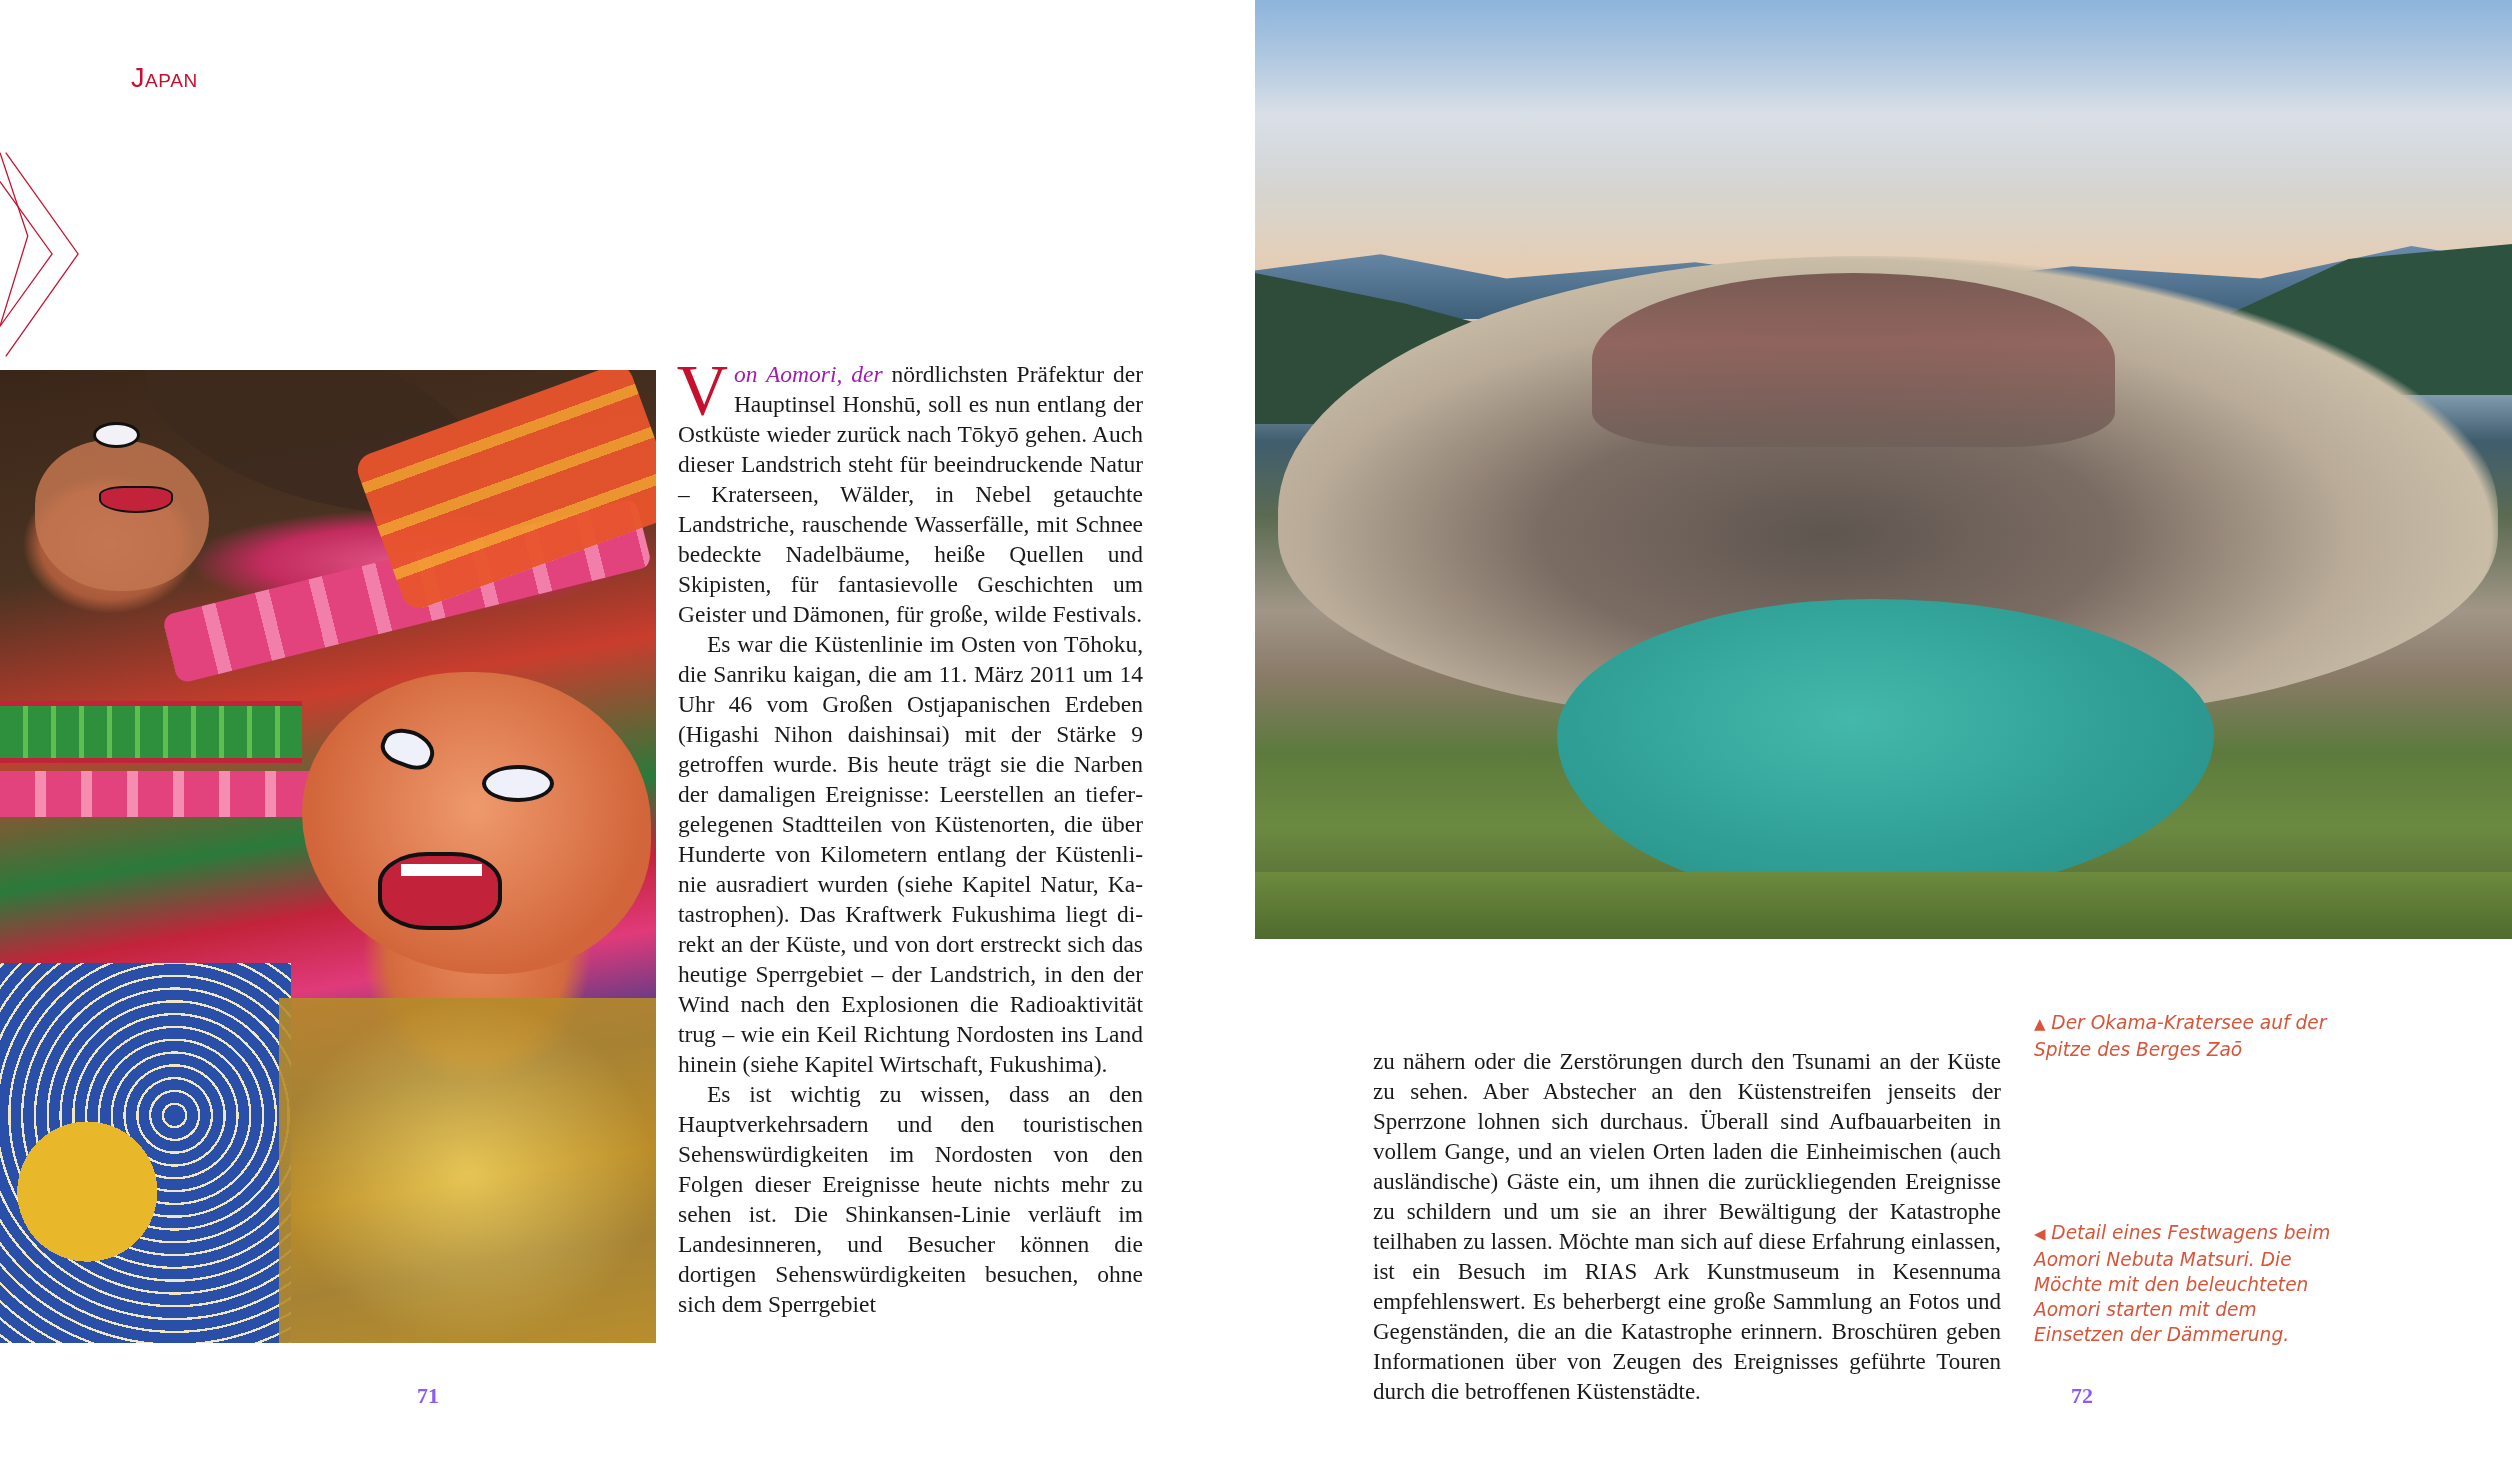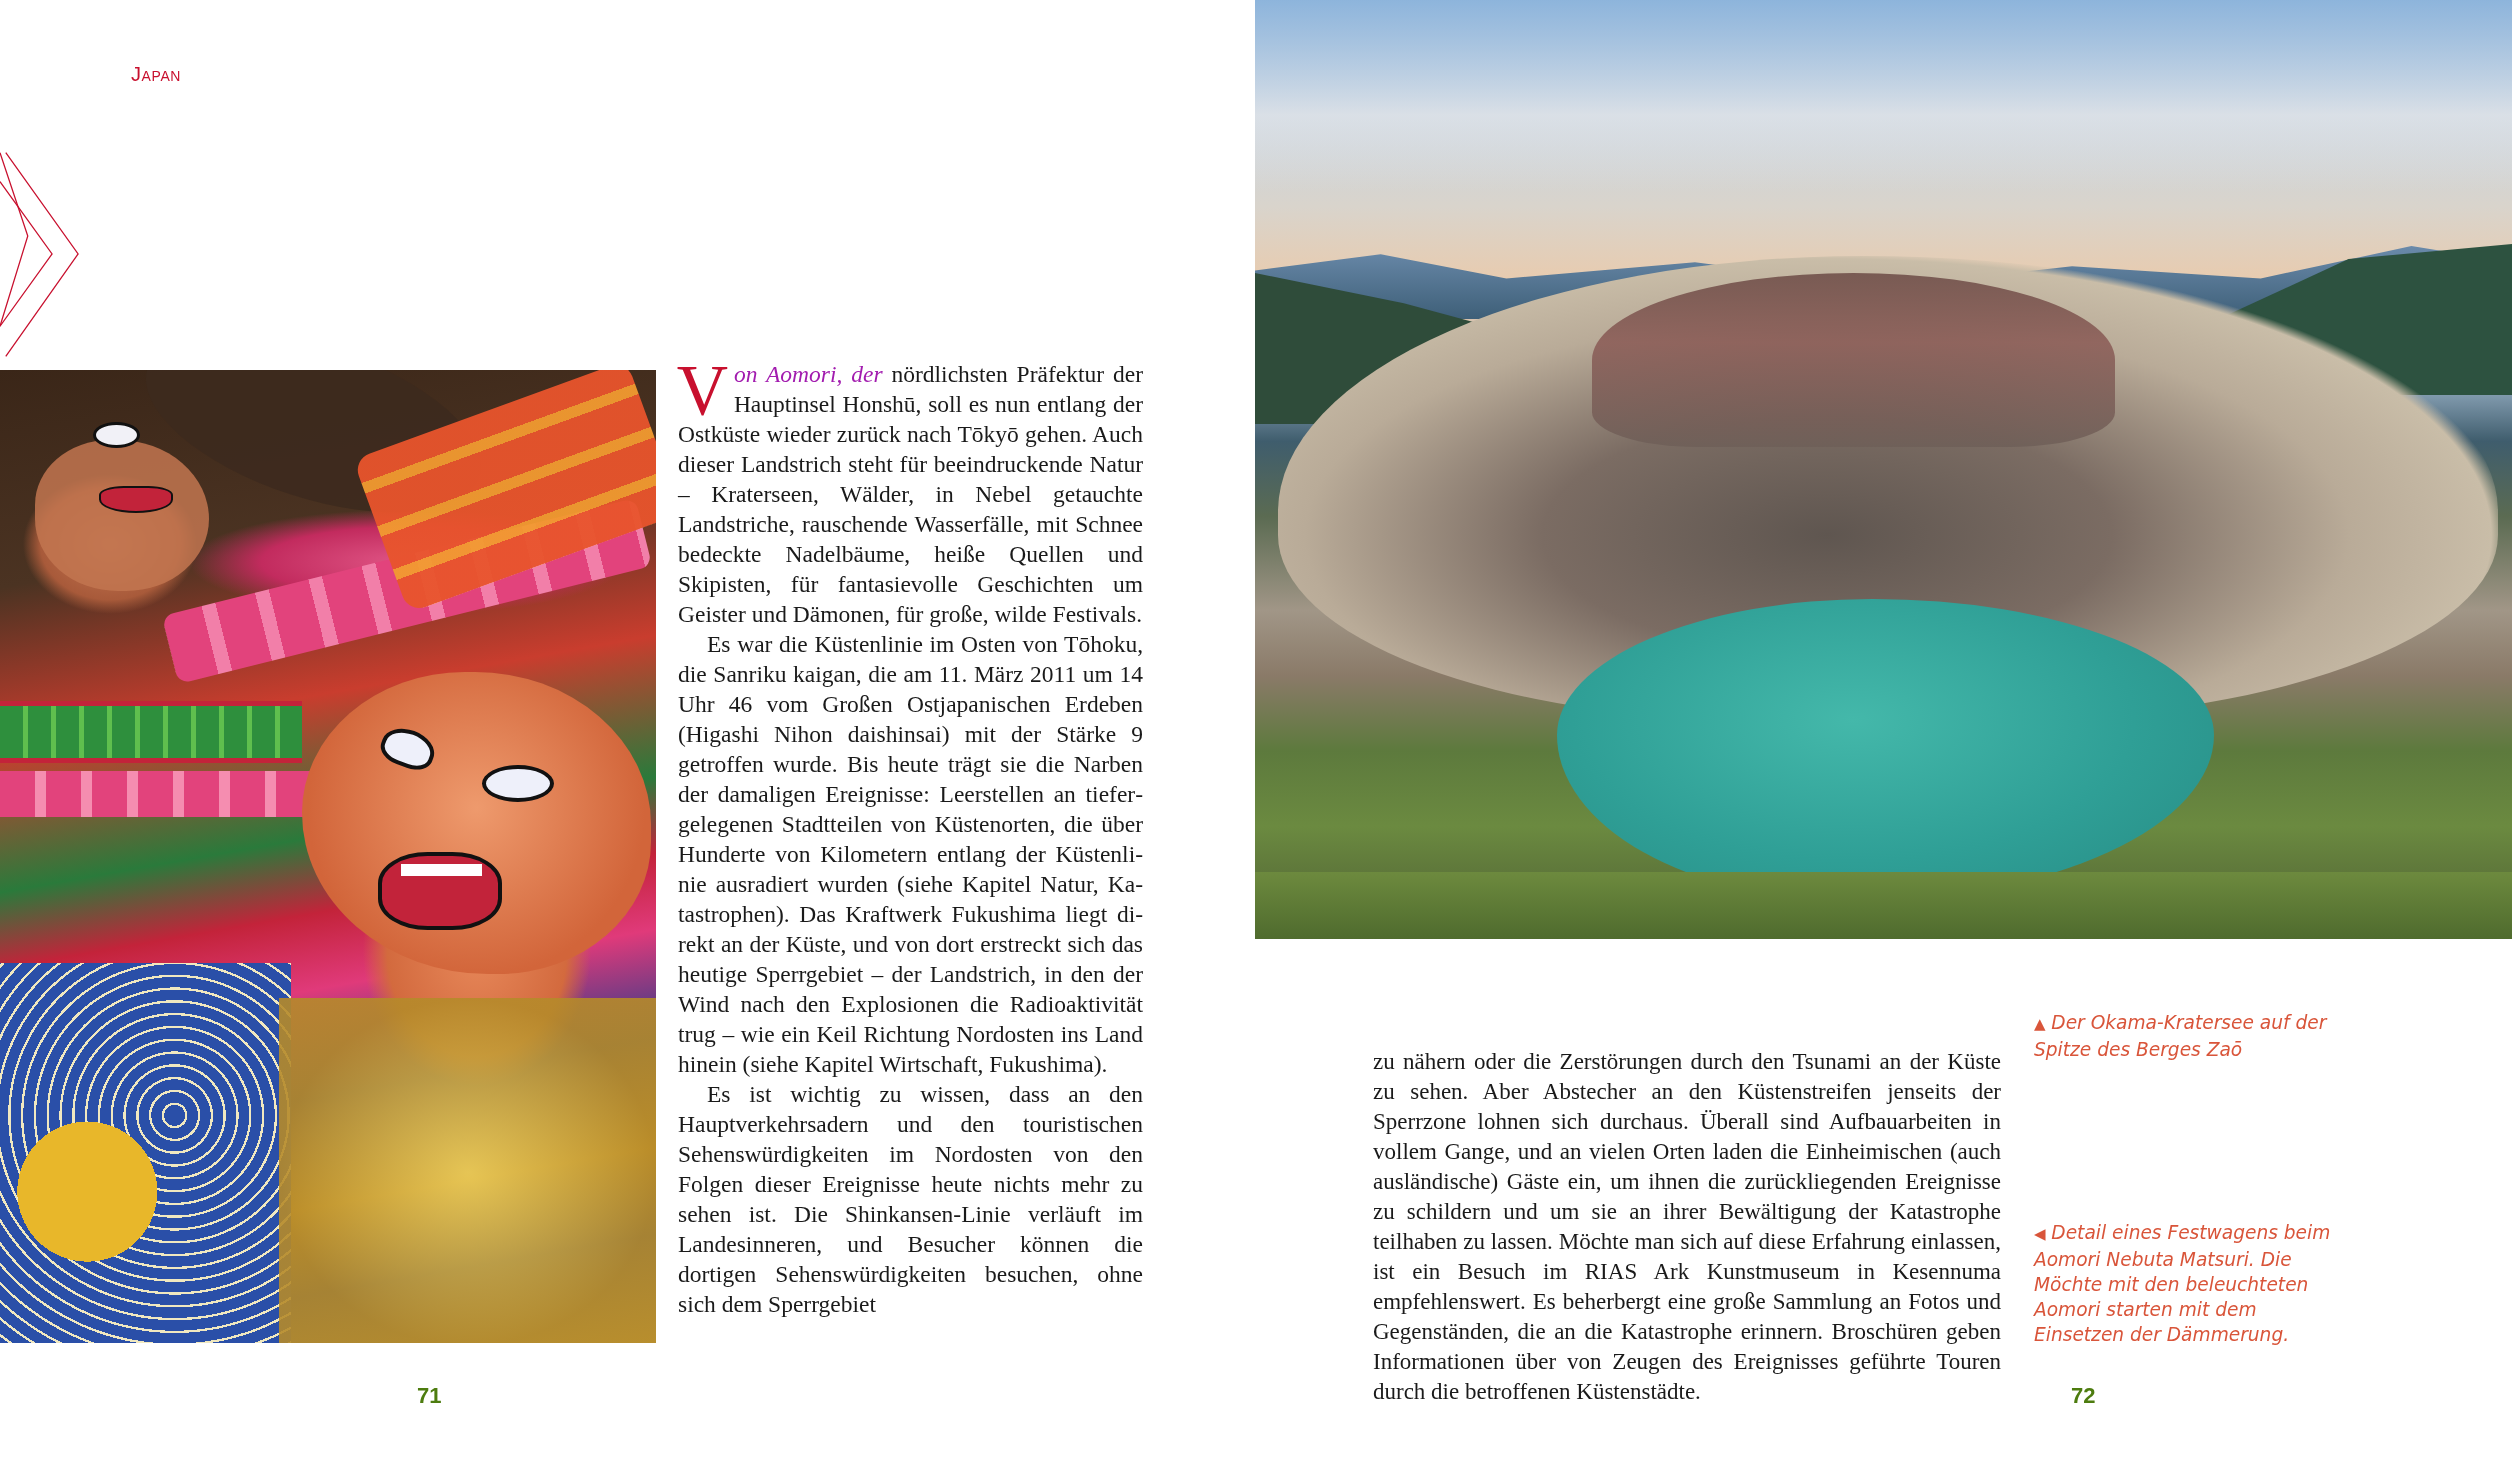--- a/index.html
+++ b/index.html
@@ -1,20 +1,20 @@
 <!DOCTYPE html>
 <html style="font-size:9.3px"><head>
 <meta charset="utf-8">
 <style>
   html, body { margin:0; padding:0; background:#ffffff; }
   body { width:2512px; height:1482px; position:relative; overflow:hidden; font-family:"Liberation Serif", "DejaVu Serif", serif; color:#1a1a1a; }
   .abs { position:absolute; }
 
   
-  #running-head { left:131px; top:63px; font-family:"Liberation Sans", "DejaVu Sans", sans-serif; font-size:20px; color:#c8102e; font-variant:small-caps; letter-spacing:0.6px; }
+  #running-head { left:131px; top:63px; font-family:"Liberation Sans", "DejaVu Sans", sans-serif; font-size:27px; color:#c8102e; font-variant:small-caps; letter-spacing:0.6px; }
 
   
   #chevron { left:0; top:152px; width:81px; height:205px; }
 
   
   #title { left:129px; top:174px; width:697px; font-family:"Liberation Serif","DejaVu Serif",serif; font-weight:bold; font-size:58px; line-height:74px; color:transparent; -webkit-text-stroke:1.7px #c8102e;
     background: repeating-linear-gradient(135deg, #c8102e 0 1.2px, transparent 1.2px 4.1px); -webkit-background-clip:text; background-clip:text; letter-spacing:0.6px; }
   #title div { white-space:nowrap; }
 
   
@@ -40,21 +40,21 @@
   .dropcap { float:left; font-size:71px; line-height:55px; color:#c8102e; margin:3.5px 5.8px -4.6px -1.2px; }
   .lead-red { color:#a21caf;font-style:italic; }
 
   
   .caption { font-family:"DejaVu Sans","Liberation Sans",sans-serif; font-style:italic; font-size:18.6px; line-height:25px; color:#d9553a; text-align:left; width:349px; left:2034px; }
   #caption-top { top:1010px; }
   #caption-bottom { top:1214px;margin-top:6px; }
   .tri { font-style:normal; font-size:15px; margin-right:5.8px; }
 
   
-  .pnum { font-family:Liberation Sans, sans-serif; font-weight:bold; font-size:22px; color:#4d7c0f; top:1383px; }
+  .pnum { font-family:Liberation Serif, serif; font-weight:bold; font-size:22px; color:#8b5cf6; top:1383px; }
   #page-num-left { left:417px; }
   #page-num-right { left:2071px; }
 </style>
 </head>
 <body>
 
 <div id="running-head" class="abs">Japan</div>
 
 <svg id="chevron" class="abs" viewBox="0 0 140 352">
   <polyline points="0,0 48,144 0,300" fill="none" stroke="#c8102e" stroke-width="2.2"></polyline>

